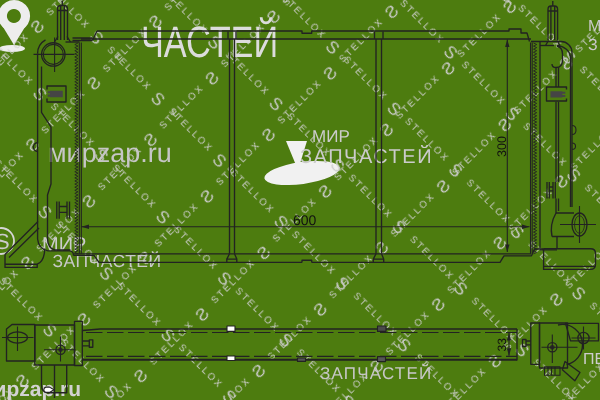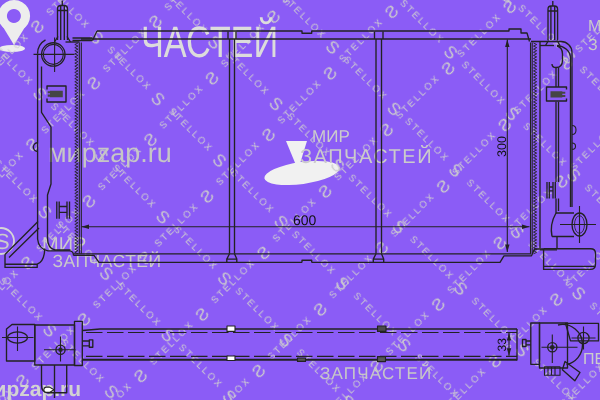--- a/index.html
+++ b/index.html
@@ -1,16 +1,16 @@
 <!DOCTYPE html>
 <html><head>
 <meta charset="utf-8">
 <style>
 html,body{margin:0;padding:0;background:#fff;}
-#page{position:relative;width:600px;height:400px;background:#8b5cf6;overflow:hidden;font-family:"Liberation Sans",sans-serif;will-change:transform;transform:translateZ(0);}
+#page{position:relative;width:600px;height:400px;background:#4d7c0f;overflow:hidden;font-family:"Liberation Sans",sans-serif;will-change:transform;transform:translateZ(0);}
 svg{position:absolute;top:0;left:0;}
 </style>
 </head>
 <body>
 <div id="page">
 <svg width="600" height="400" viewBox="0 0 600 400" text-rendering="geometricPrecision">
 <defs>
 <pattern id="wa" width="87" height="80" patternUnits="userSpaceOnUse" patternTransform="rotate(-45)">
   <text x="24" y="47" font-family="Liberation Sans,sans-serif" font-size="9.5" letter-spacing="2.2" fill="#cfcfcf">STELLOX</text>
   <text x="2" y="51" font-family="Liberation Sans,sans-serif" font-size="17" fill="#cdcdcd">Ƨ</text>

